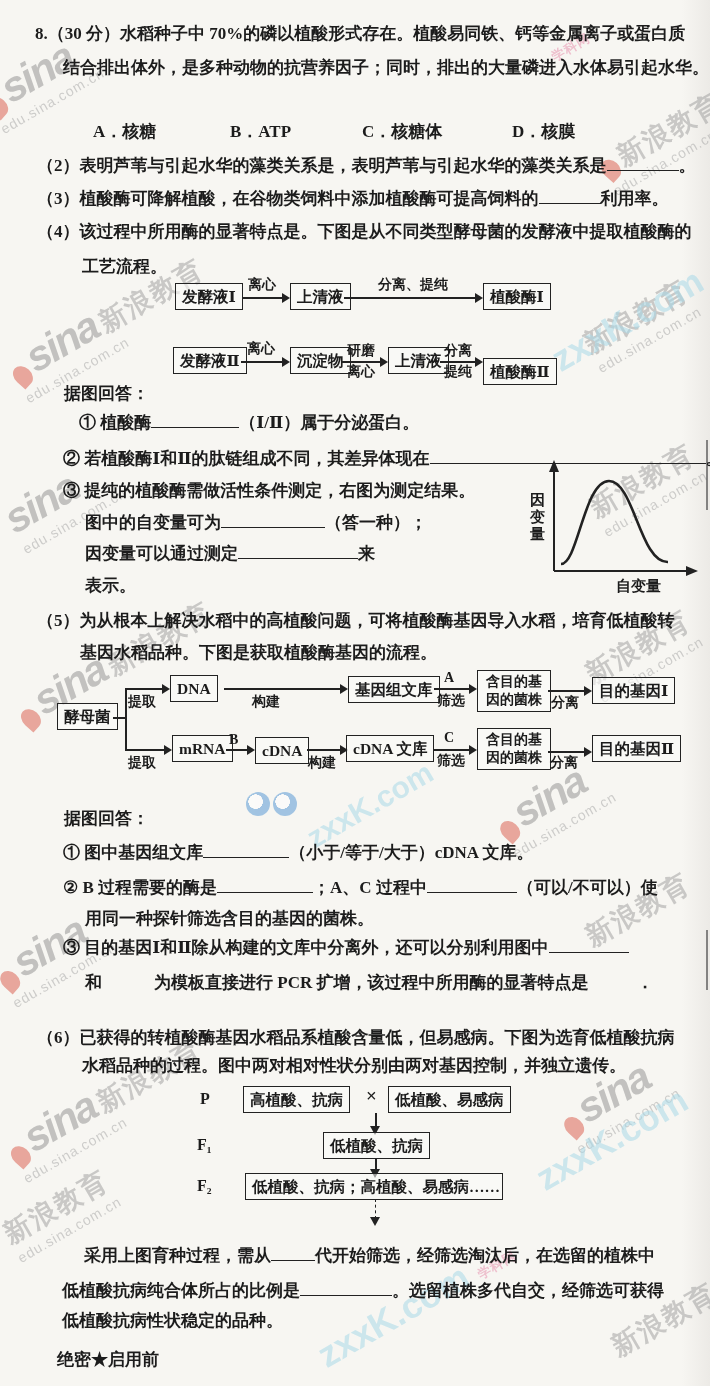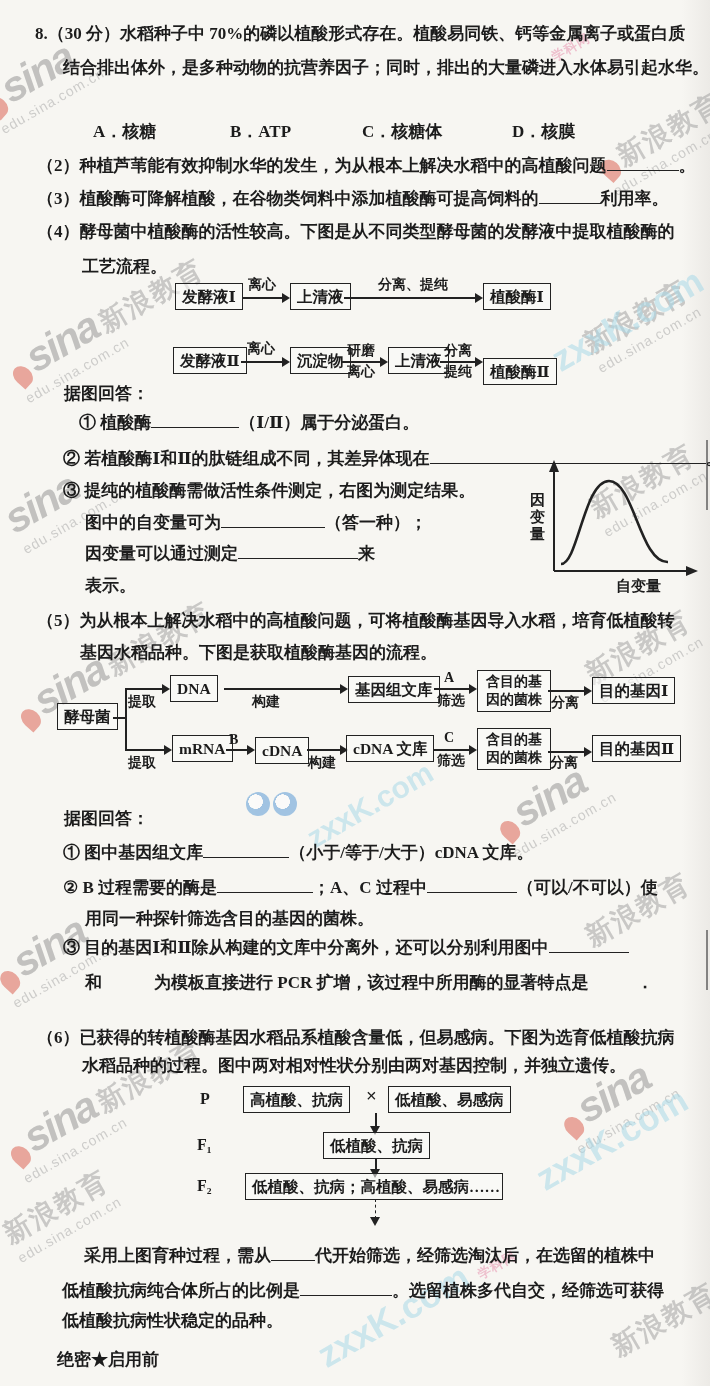--- a/index.html
+++ b/index.html
@@ -151,29 +151,29 @@
     </div>
 
     <div class="ln" style="left:0;top:122px;width:710px;">
       <span class="opt" style="left:93px;">A．核糖</span>
       <span class="opt" style="left:230px;">B．ATP</span>
       <span class="opt" style="left:362px;">C．核糖体</span>
       <span class="opt" style="left:512px;">D．核膜</span>
     </div>
 
     <div class="ln" style="left:37px;top:156px;">
-      <span>（2）</span><span>种植芦苇能有效抑制水华的发生，为从根本上解决水稻中的高植酸问题</span><span class="bl" style="width:72px;"></span><span>。</span>
+      <span>（2）</span><span>表明芦苇与引起水华的藻类关系是，表明芦苇与引起水华的藻类关系是</span><span class="bl" style="width:72px;"></span><span>。</span>
     </div>
 
     <div class="ln" style="left:37px;top:189px;">
       <span>（3）</span><span>植酸酶可降解植酸，在谷物类饲料中添加植酸酶可提高饲料的</span><span class="bl" style="width:62px;"></span><span>利用率。</span>
     </div>
 
     <div class="ln" style="left:37px;top:222px;">
-      <span>（4）</span><span>酵母菌中植酸酶的活性较高。下图是从不同类型酵母菌的发酵液中提取植酸酶的</span>
+      <span>（4）</span><span>该过程中所用酶的显著特点是。下图是从不同类型酵母菌的发酵液中提取植酸酶的</span>
     </div>
     <div class="ln" style="left:82px;top:257px;">
       <span>工艺流程。</span>
     </div>
 
     <div>
       <div class="fbox" style="left:175px;top:283px;">发酵液Ⅰ</div>
       <div class="hl arr" style="left:242px;top:297px;width:46px;"></div>
       <div class="flab" style="left:248px;top:277px;">离心</div>
       <div class="fbox" style="left:290px;top:283px;">上清液</div>

